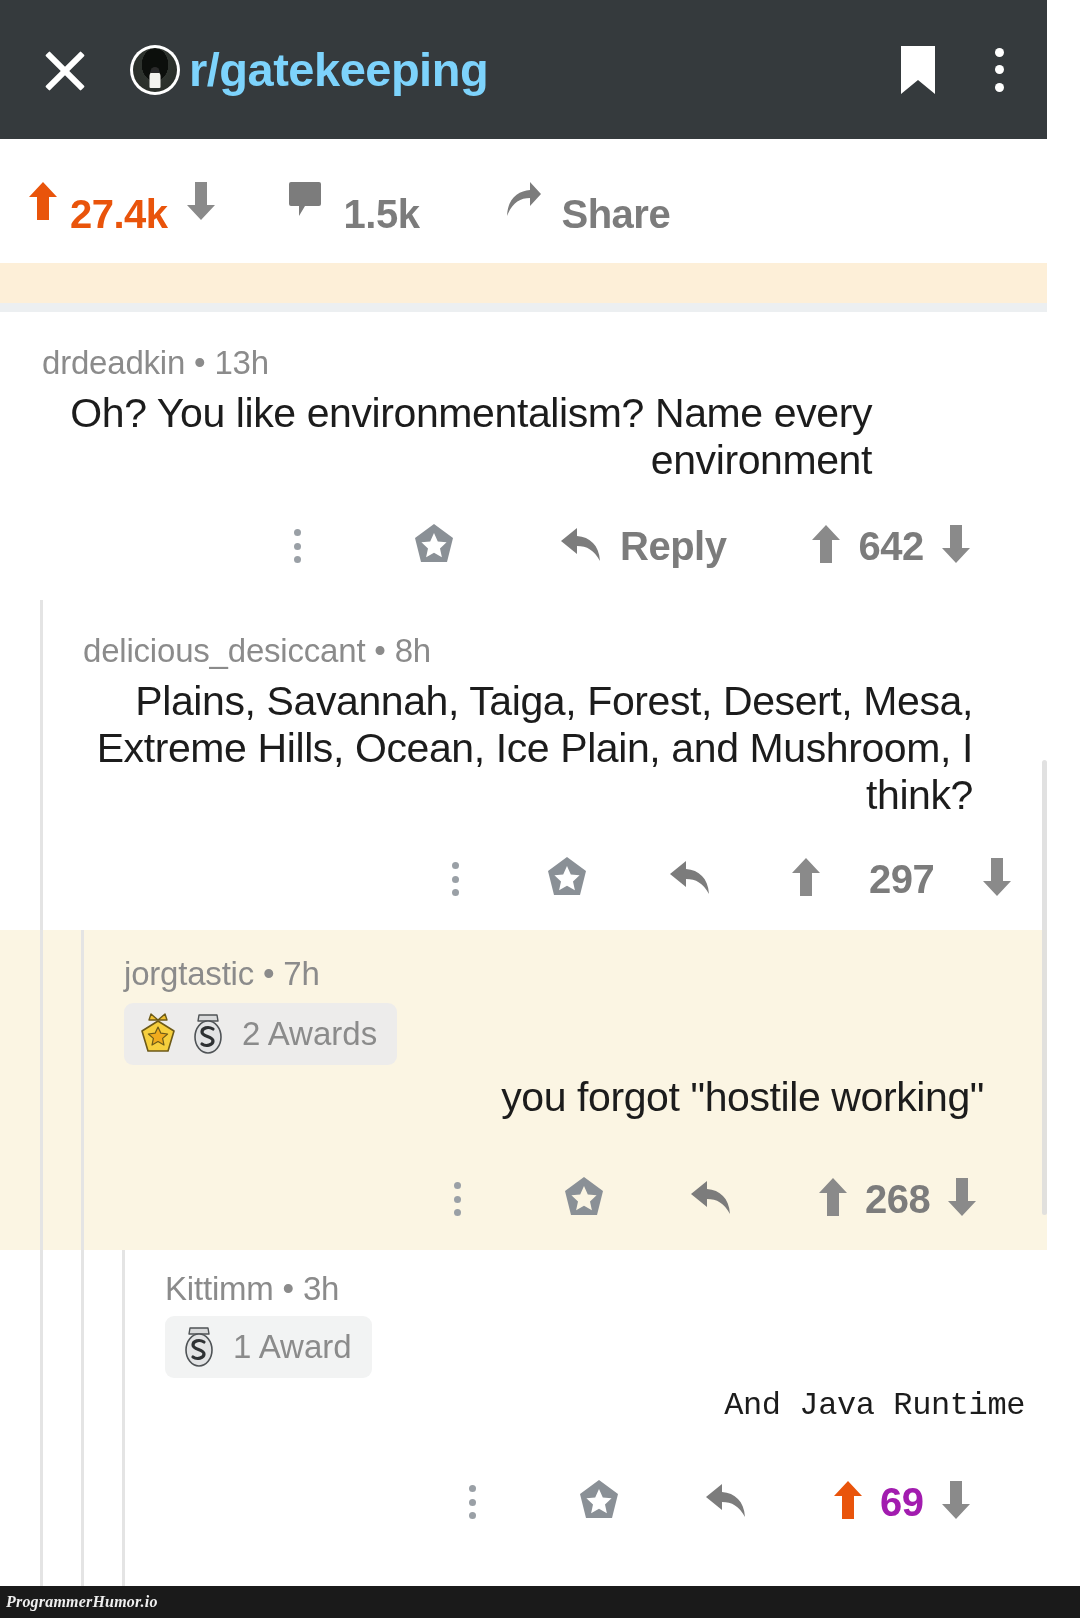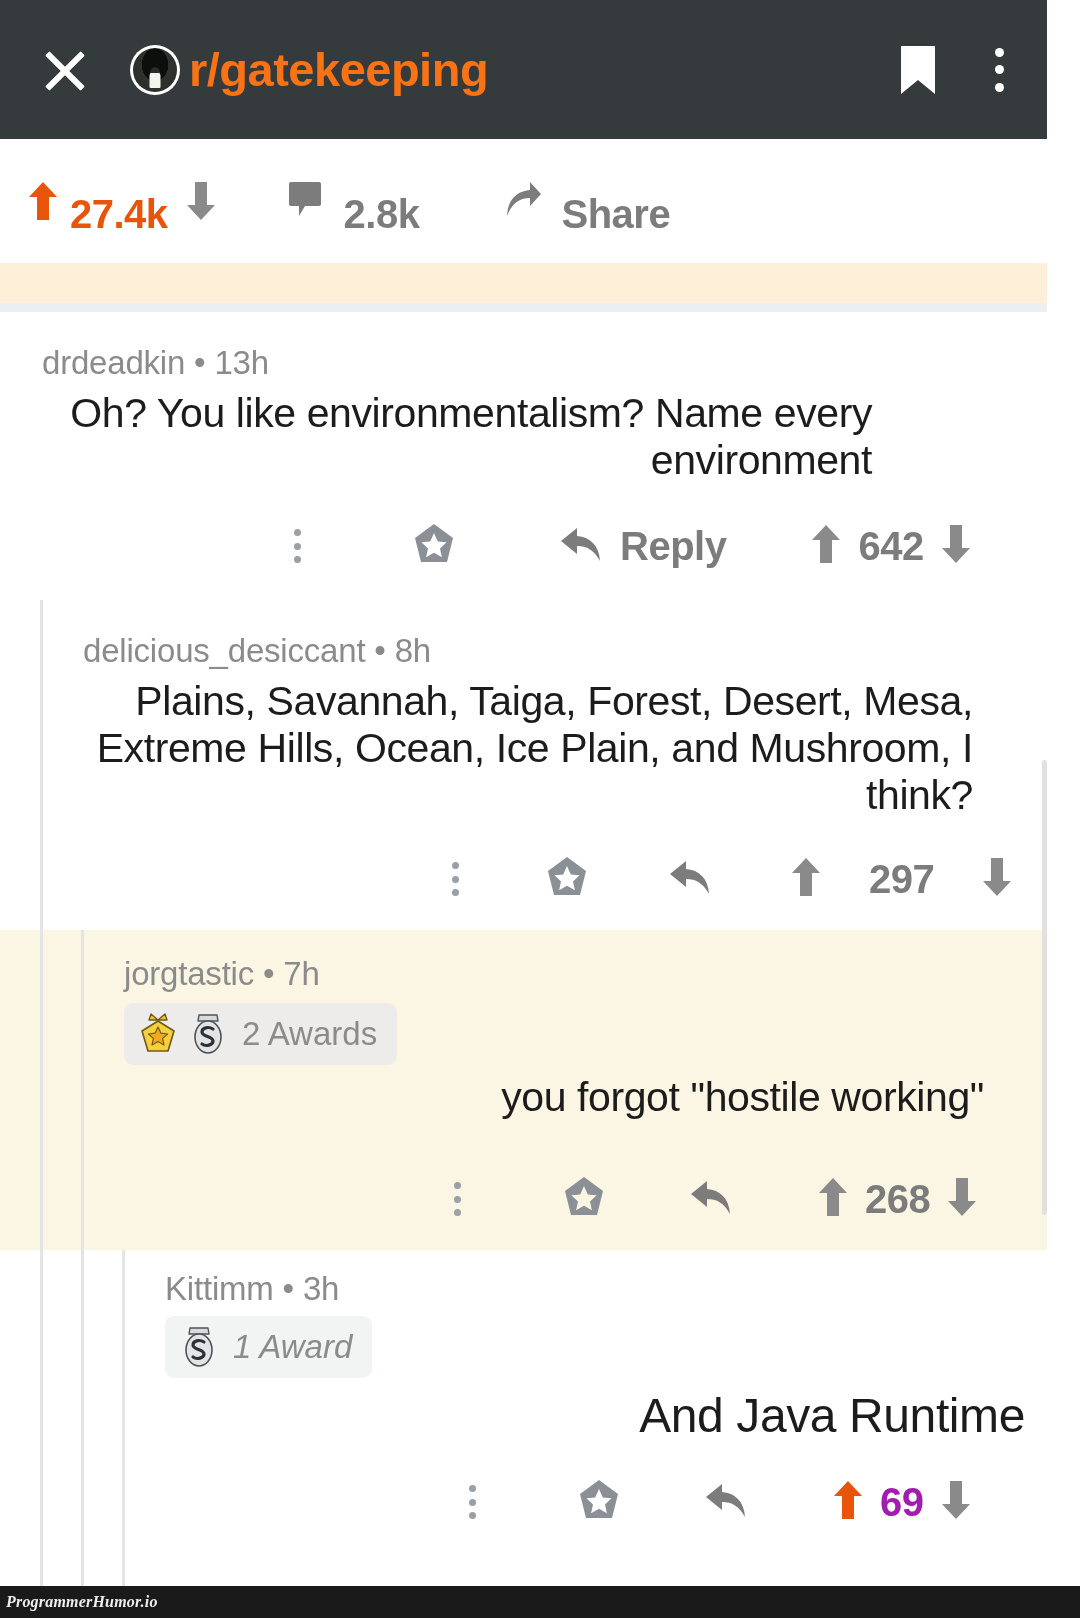--- a/index.html
+++ b/index.html
@@ -71,21 +71,21 @@
   .sub-avatar-fig::before {
     content:"";
     position:absolute;
     left: 1px; top: -4px;
     width: 9px; height: 6px;
     background:#2b2b2b;
     border-radius: 5px 5px 0 0;
   }
 
   .sub-name {
-    color: #f97316;
+    color: #7dd3fc;
     font-size: 47px;
     font-weight: 700;
     margin-left: 9px;
     letter-spacing: -0.5px;
     white-space: nowrap;
   }
   .appbar-spacer { flex: 1 1 auto; }
 
   .bookmark-icon {
     width: 38px; height: 52px;
@@ -182,32 +182,32 @@
     letter-spacing: -0.2px;
     white-space: nowrap;
   }
   .ctext {
     font-size: 41px;
     color: #1c1c1c;
     line-height: 1.15;
     letter-spacing: -0.4px;
     text-align: right;
   }
-  .ctext.sm { font-size: 48px; }
+  .ctext.sm { font-size: 32px; font-family: Liberation Mono, monospace; }
 
   
   .award-pill {
     display: inline-flex;
     align-items: center;
     background: #edeceb;
     border-radius: 9px;
     padding: 8px 20px 8px 14px;
     margin: 0;
   }
-  .award-pill.grey { background: #f2f3f3; font-style: italic; }
+  .award-pill.grey { background: #f2f3f3; }
   .award-pill .alabel {
     font-size: 33px;
     color: #8b8b8b;
     margin-left: 14px;
     white-space: nowrap;
   }
   .badge { width: 40px; height: 46px; display:block; }
   .badge + .badge { margin-left: 10px; }
 
   
@@ -328,21 +328,21 @@
 
     <span class="gap-72"></span>
 
     <div class="act-group">
       <span>
         <svg width="34" height="38" viewBox="0 0 34 38">
           <path d="M3 2 h28 a2 2 0 0 1 2 2 v20 a2 2 0 0 1 -2 2 h-14 l-6 10 v-10 h-8 a2 2 0 0 1 -2 -2 v-20 a2 2 0 0 1 2 -2 z" fill="#7c7c7c"></path>
         </svg>
       </span>
       <span class="gap-22"></span>
-      <span class="act-label">2.8k</span>
+      <span class="act-label">1.5k</span>
     </div>
 
     <span class="gap-84"></span>
 
     <div class="act-group">
       <span>
         <svg width="40" height="40" viewBox="0 0 40 40">
           <path d="M4 37 C5 18 16 12 27 11 L27 3 L38 15 L27 27 L27 19 C17 19 9 24 4 37 Z" fill="#7c7c7c"></path>
         </svg>
       </span>

